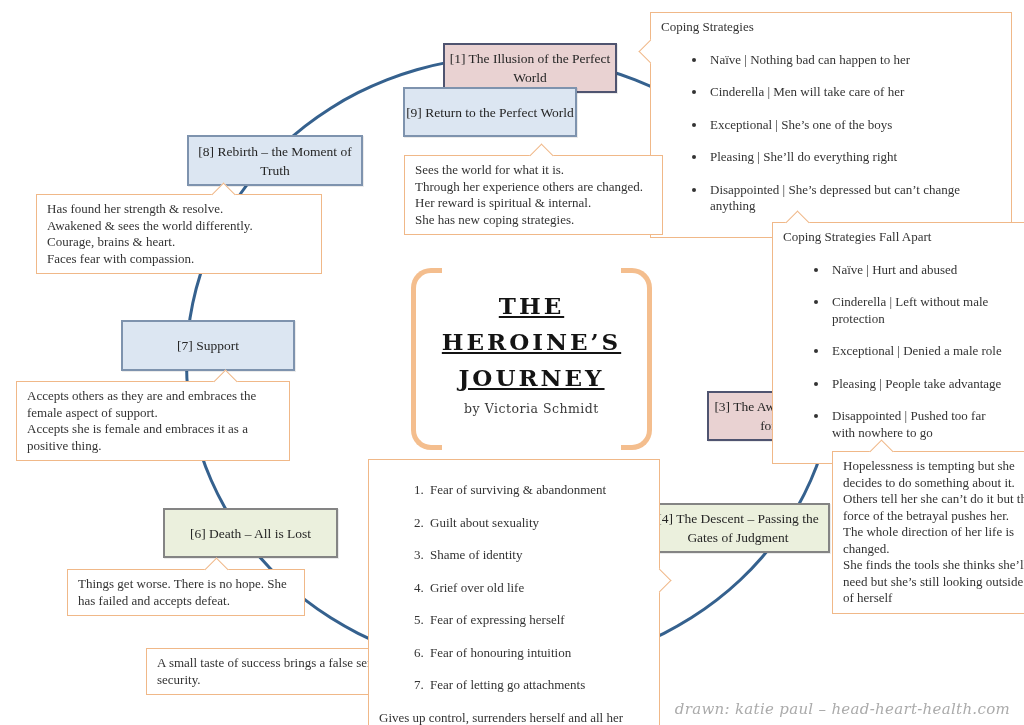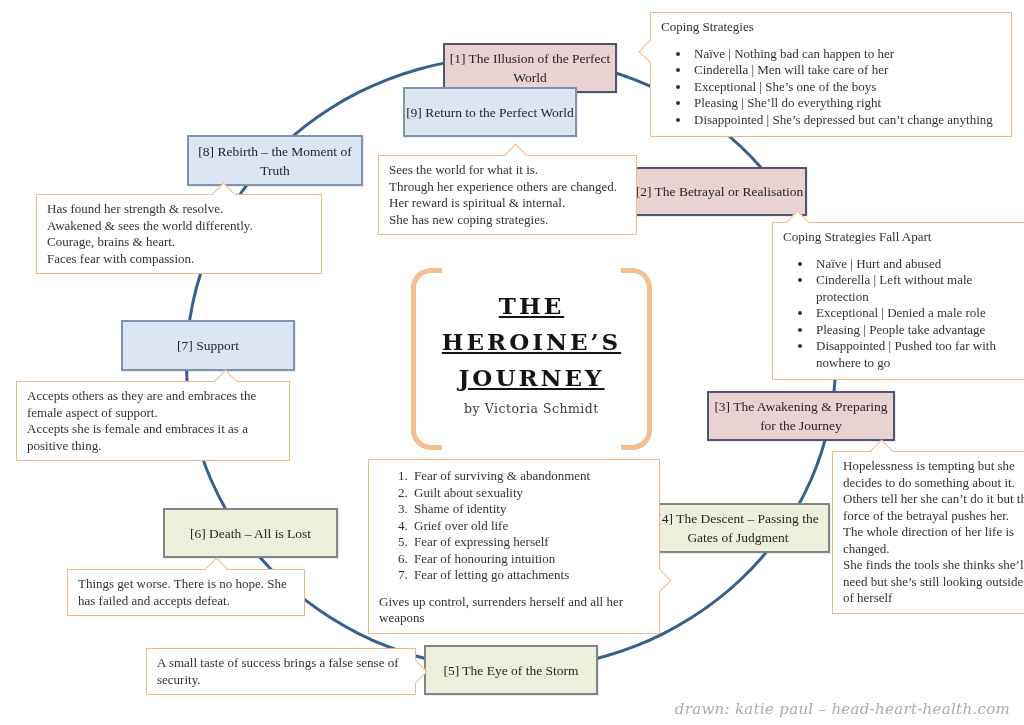--- a/index.html
+++ b/index.html
@@ -44,31 +44,31 @@
   
   .callout{
     position:absolute;z-index:5;background:#ffffff;border:1.5px solid #F0B888;
     font-size:13px;line-height:16.5px;color:#333333;padding:6px 10px;
   }
   .tail{position:absolute;width:16px;height:16px;background:#ffffff;transform:rotate(45deg);z-index:6;}
   .tail-up{border-left:1.5px solid #F0B888;border-top:1.5px solid #F0B888;}
   .tail-left{border-left:1.5px solid #F0B888;border-bottom:1.5px solid #F0B888;}
   .tail-right{border-top:1.5px solid #F0B888;border-right:1.5px solid #F0B888;}
   .co-coping1{left:650px;top:12px;width:340px;}
-  .co-return{left:378px;top:155px;width:237px;}
+  .co-return{left:404px;top:155px;width:237px;}
   .co-coping2{left:772px;top:222px;width:243px;}
   .co-rebirth{left:36px;top:194px;width:264px;}
   .co-support{left:16px;top:381px;width:252px;}
   .co-death{left:67px;top:569px;width:216px;}
   .co-storm{left:146px;top:648px;width:248px;}
   .co-fears{left:368px;top:459px;width:270px;}
   .co-awakening{left:832px;top:451px;width:194px;}
   .callout ul{margin:10px 0 2px 0;padding-left:30px;list-style-type:disc;}
   .callout ol{margin:2px 0 2px 0;padding-left:32px;}
-  .callout li{margin:0;padding-left:3px;}
+  .callout li{margin:16px;padding-left:3px;}
   .co-footer{margin-top:10px;}
   .attribution{
     position:absolute;right:14px;bottom:7px;z-index:3;
     font-family:"DejaVu Serif",serif;font-size:15px;color:#ABABAB;letter-spacing:0.3px;font-style:italic;
   }
 </style>
 </head>
 <body>
 
 <div class="canvas">

